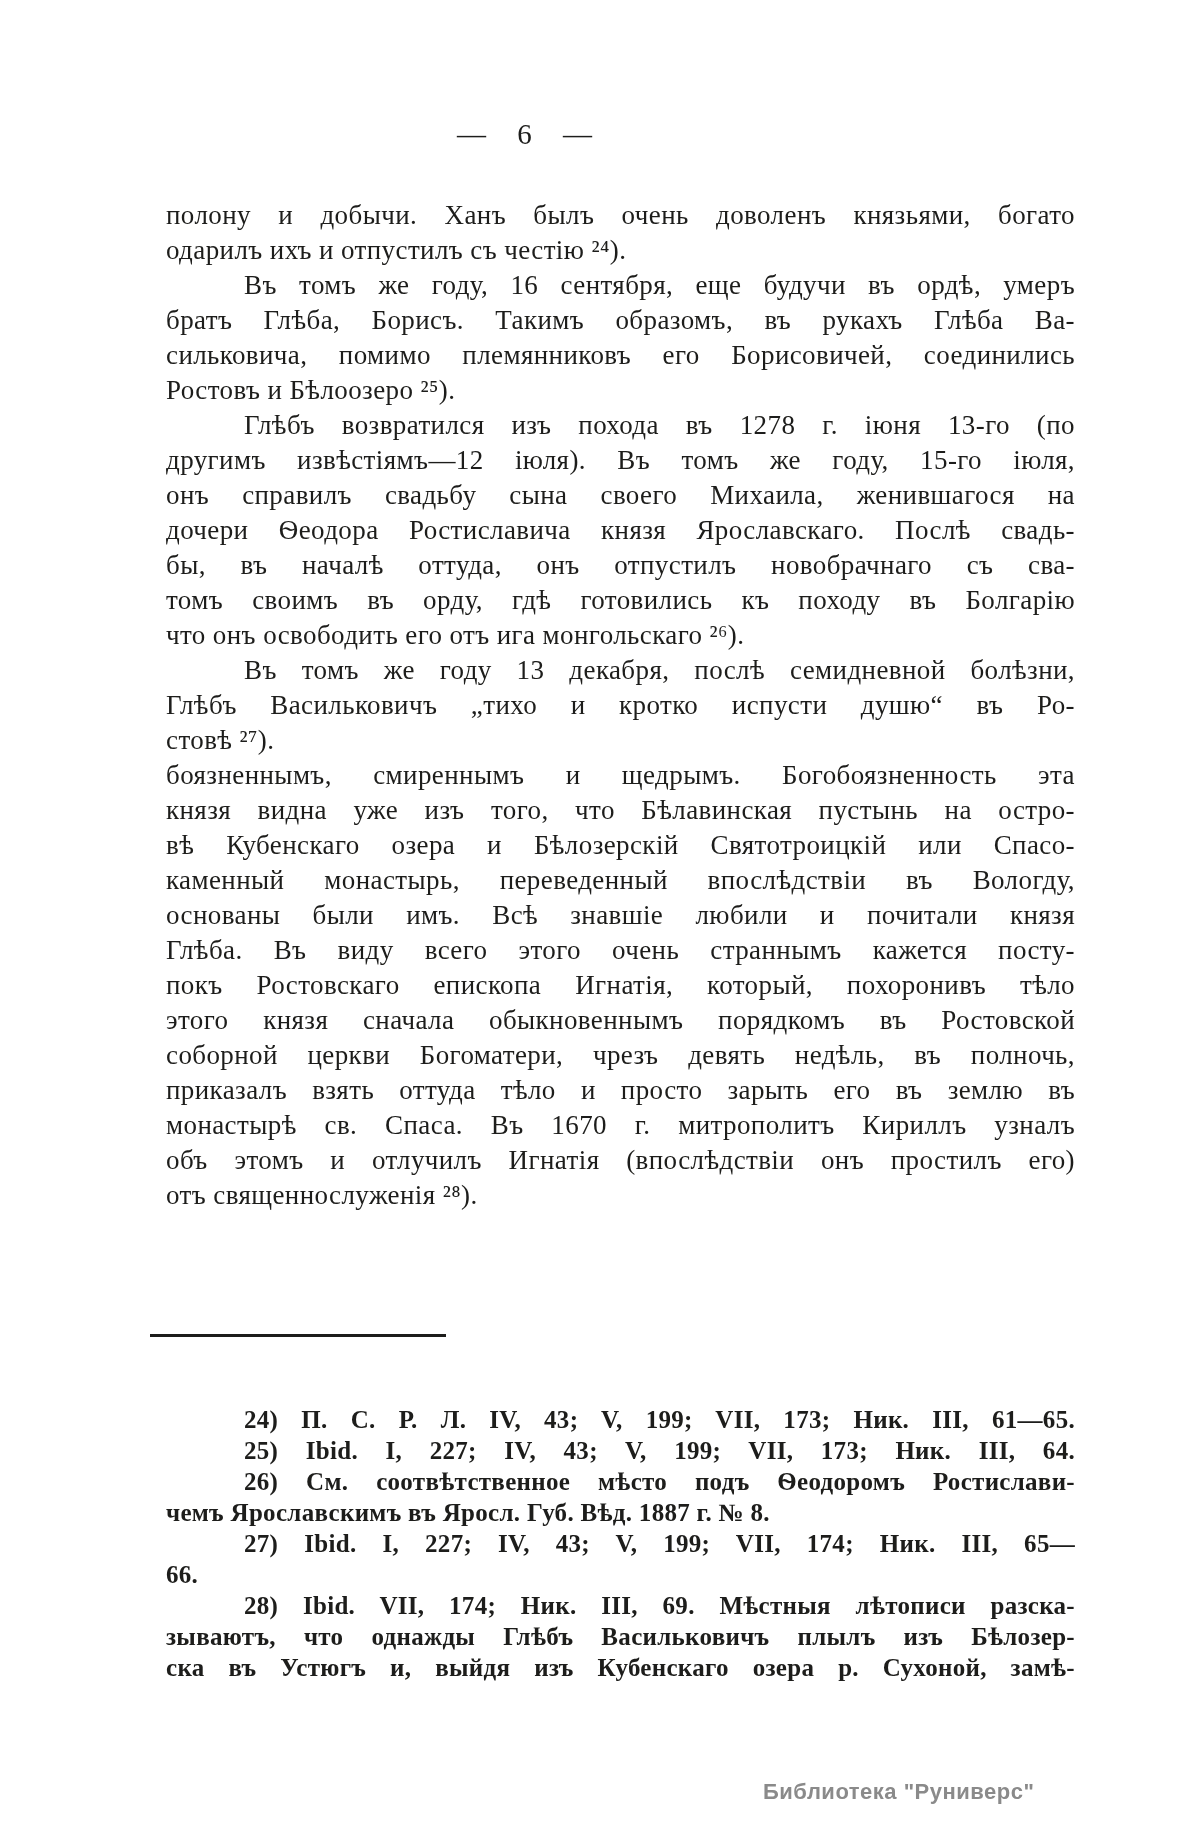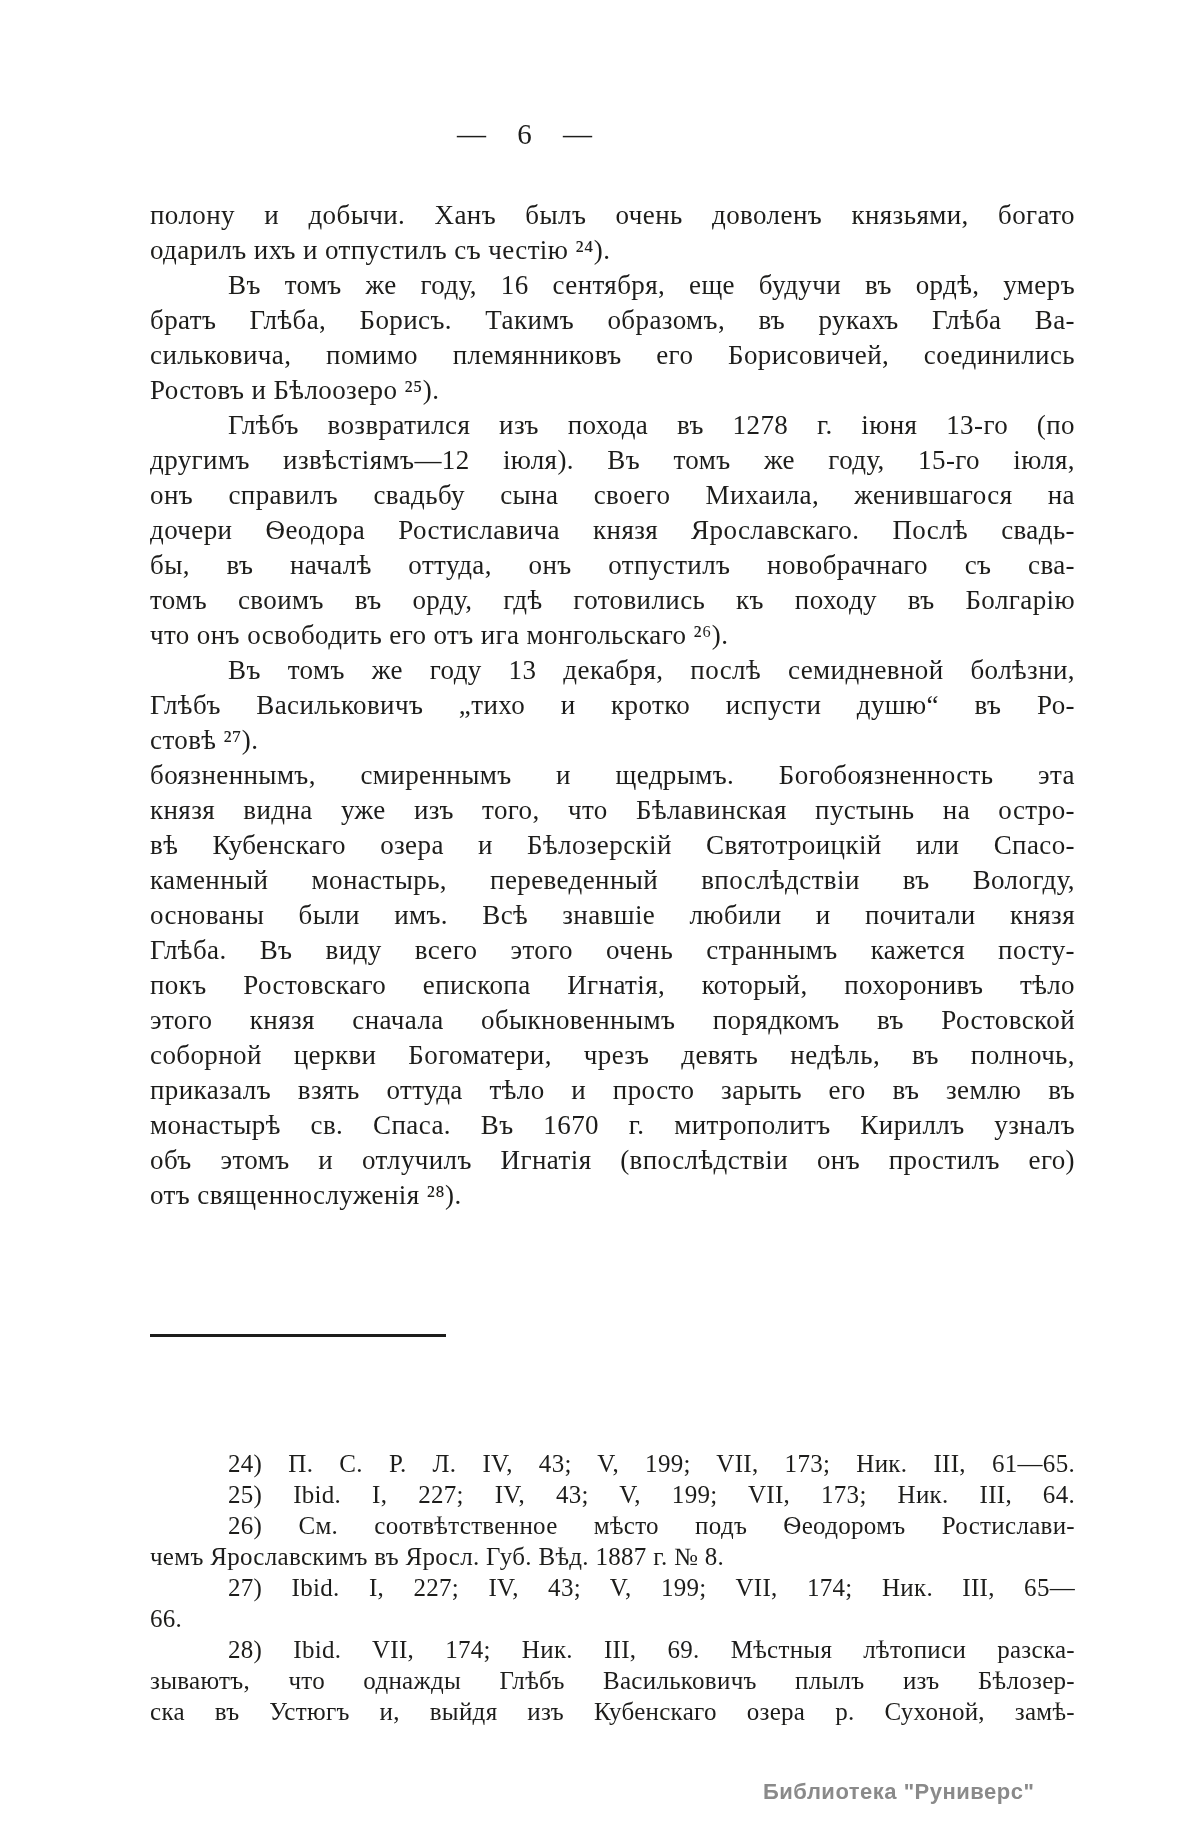--- a/index.html
+++ b/index.html
@@ -22,29 +22,30 @@
     font-size: 29px;
     word-spacing: 22px;
     letter-spacing: 1px;
   }
   .main-text {
     position: absolute;
     left: 150px; top: 198px; width: 925px;
   }
   .footnotes {
     position: absolute;
-    left: 150px; top: 1448px; width: 925px;
+    left: 150px; top: 1404px; width: 925px; font-weight: bold;
   }
   .ln {
     height: 35px; line-height: 35px;
     font-size: 27px;
     letter-spacing: 0.4px;
     text-align: justify;
     text-align-last: justify;
     white-space: normal;
+    margin-left: 16px;
   }
   .footnotes .ln {
     height: 31px; line-height: 31px;
     font-size: 25px;
     letter-spacing: 0.3px;
   }
   .ln.end { text-align-last: left; }
   .ln.ind { padding-left: 78px; }
   .fn-rule {
     position: absolute;

